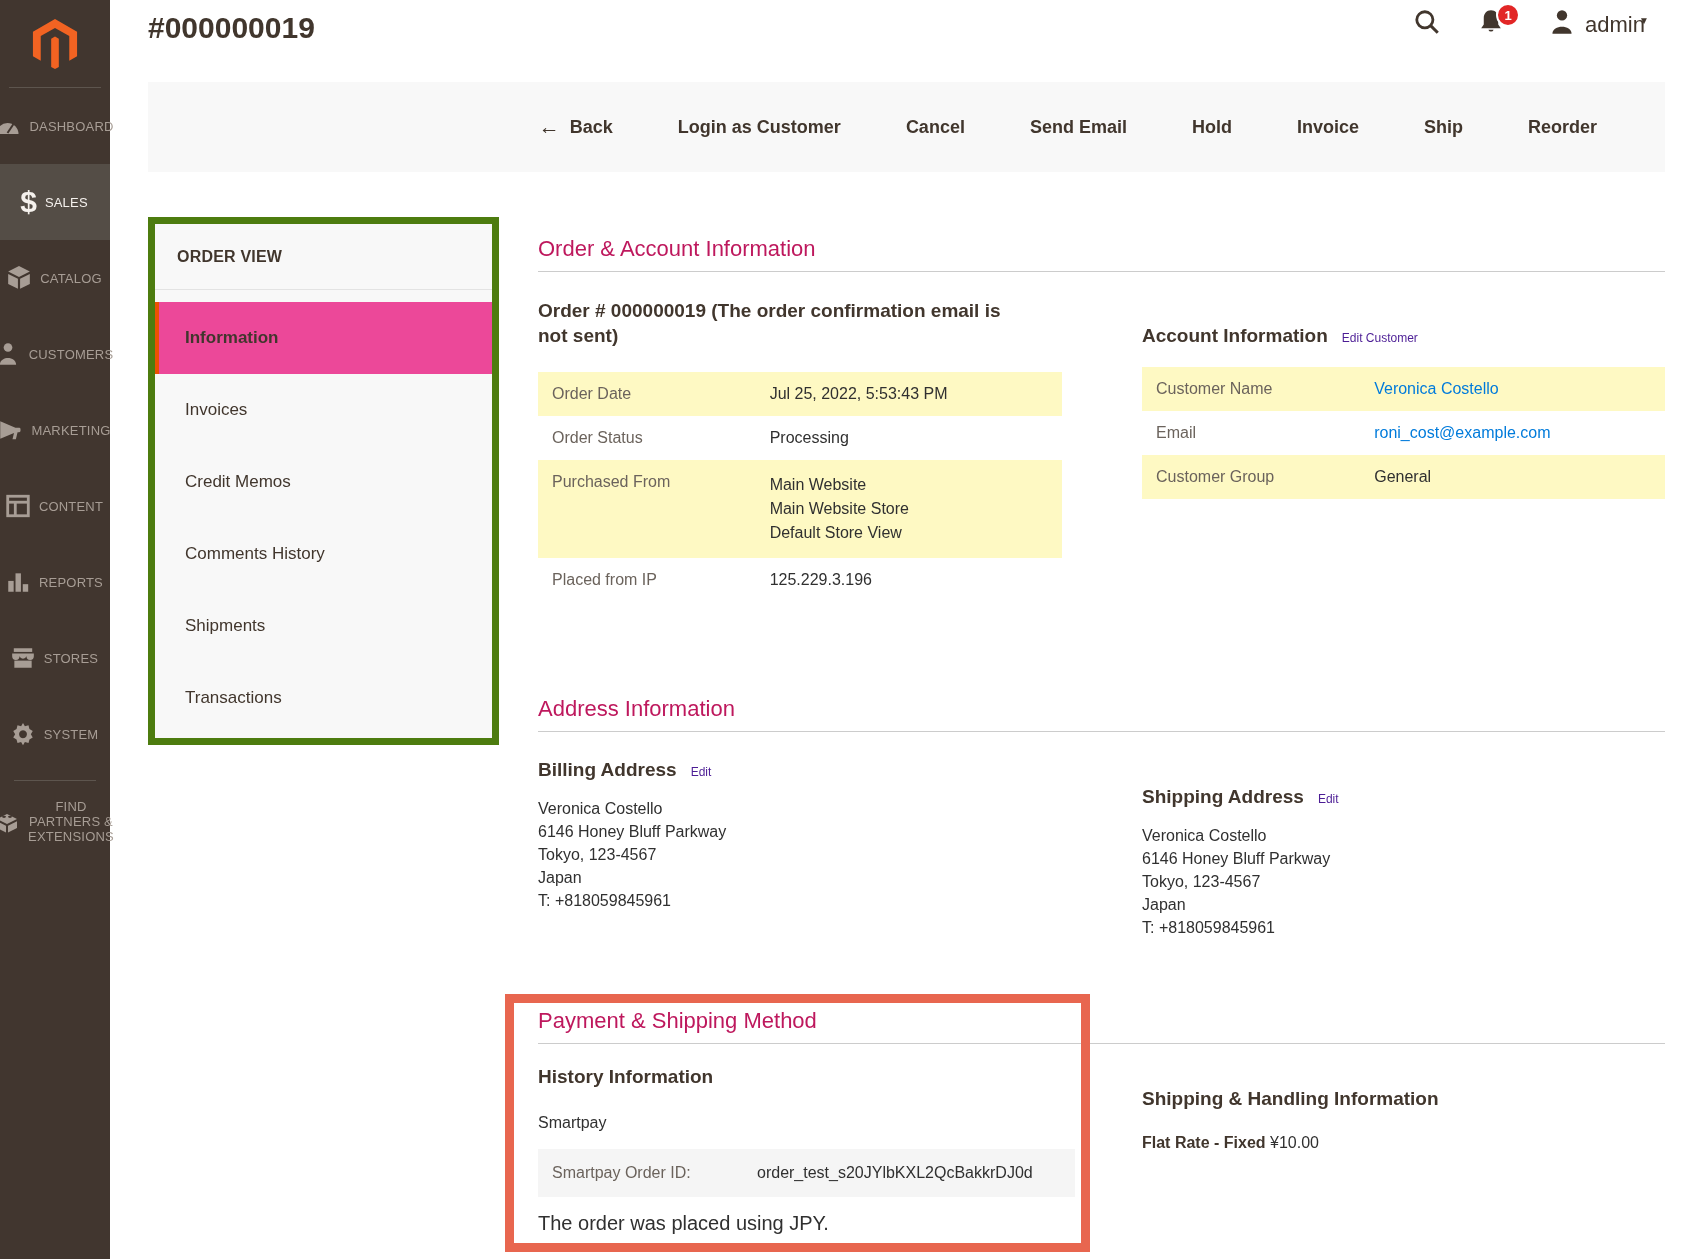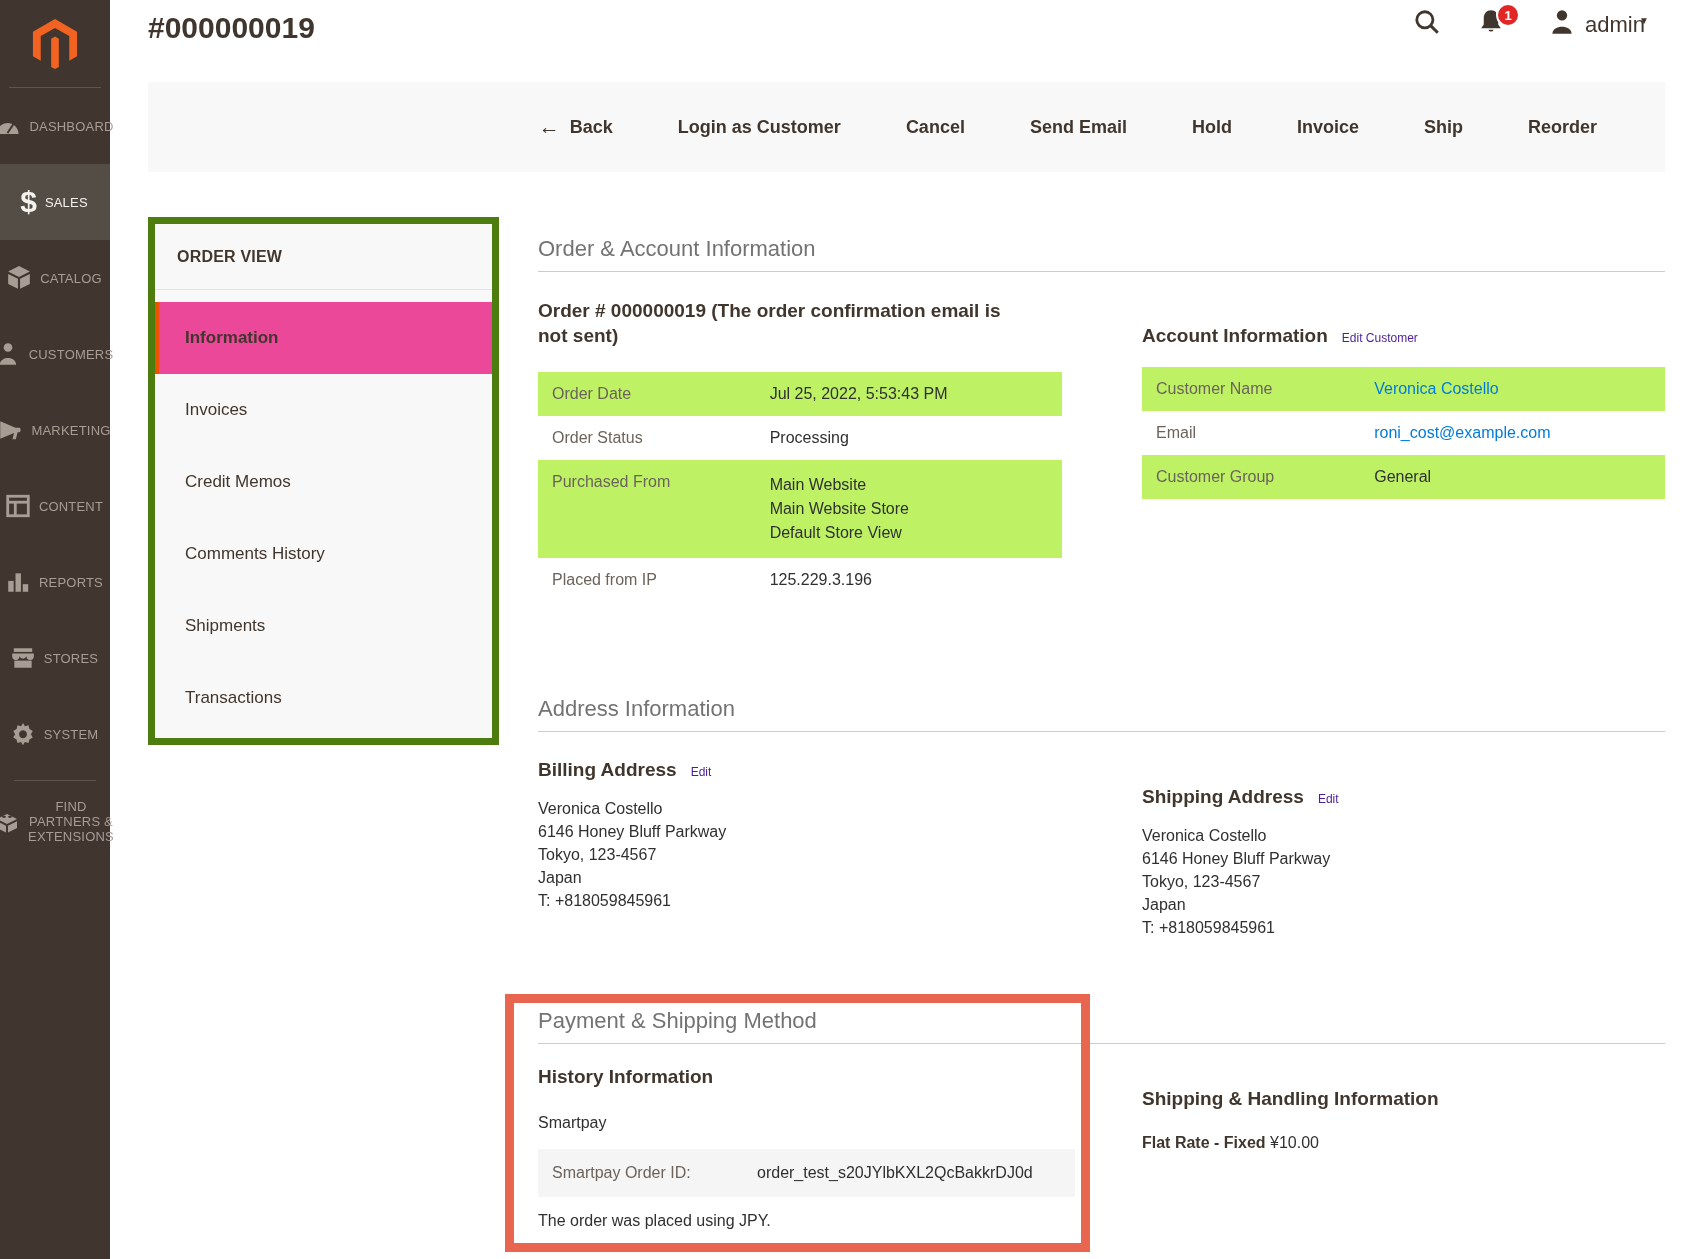--- a/index.html
+++ b/index.html
@@ -42,45 +42,45 @@
   .ov-head { height:66px; display:flex; align-items:center; padding-left:22px;
              font-size:16px; font-weight:bold; color:#41362d; letter-spacing:.2px;
              border-bottom:1px solid #e3e3e3; }
   .ov-items { padding-top:12px; }
   .ov-tab { height:72px; display:flex; align-items:center; padding-left:26px; font-size:17px;
             color:#41362d; cursor:pointer; border-left:4px solid transparent; }
   .ov-tab.active { background:#ec4899; border-left:4px solid #eb5202; font-weight:bold; }
 
   
   .section { position:absolute; left:538px; width:1127px; }
-  .section h2 { font-size:22px; font-weight:400; color:#737373; padding-bottom:9px;
+  .section h2 { font-size:22px; font-weight:400; color:#be185d; padding-bottom:9px;
                 border-bottom:1px solid #cccccc; }
   .cols { position:relative; }
   .col-left { width:524px; }
   .col-right { position:absolute; left:604px; width:523px; top:27px; }
   h3.sub { font-size:19px; font-weight:bold; color:#41362d; }
   .edit-link { font-size:12px; font-weight:400; color:#4c1d95; margin-left:14px; cursor:pointer; text-decoration:none; }
   .order-subhead { margin-top:26px; width:470px; font-size:19px; font-weight:bold; line-height:25px; color:#41362d; }
 
   table.kv { border-collapse:collapse; width:100%; font-size:16px; }
   table.kv td { padding:13px 14px; vertical-align:top; }
-  table.kv tr.stripe { background:#bef264; }
+  table.kv tr.stripe { background:#fef9c3; }
   td.k { color:#6b635c; text-align:left; }
   td.v { color:#303030; text-align:left; }
   .prelines { white-space:pre-line; line-height:24px; }
   a.val-link { color:#007bdb; text-decoration:none; cursor:pointer; }
 
   .addr { margin-top:16px; font-size:16px; line-height:23px; color:#303030; white-space:pre-line; }
 
   
   .pay-method { margin-top:26px; font-size:16px; color:#303030; }
   .pay-row { margin-top:17px; width:537px; min-height:48px; background:#f5f5f5; display:flex;
              align-items:center; padding:0 14px; font-size:16px; }
   .pay-row .k { width:205px; color:#6b635c; }
-  .pay-note { margin-top:15px; font-size:16px; color:#303030; }
+  .pay-note { margin-top:15px; font-size:20px; color:#303030; }
   .flat-rate { margin-top:24px; font-size:16px; color:#303030; }
   .flat-rate b { color:#41362d; }
 
   
   .highlight-box { position:absolute; left:505px; top:994px; width:585px; height:258px;
                    border:9px solid #e8664f; z-index:50; pointer-events:none; }
 </style>
 </head>
 <body>
 

